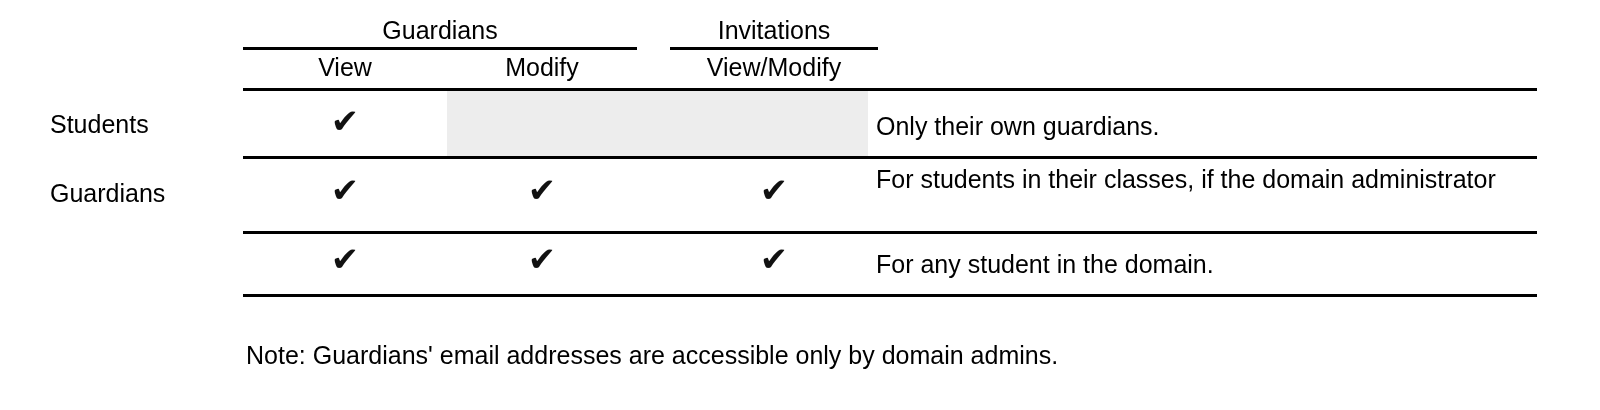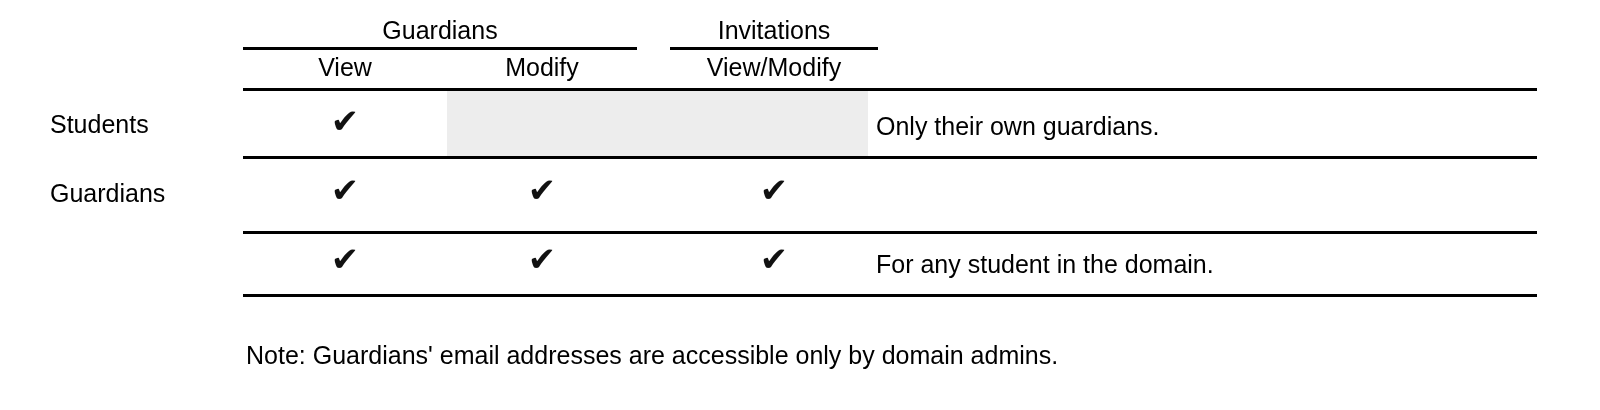--- a/index.html
+++ b/index.html
@@ -191,20 +191,21 @@
     <div class="check check-row-0 col-3"></div>
     <div class="desc desc-0">
       <span class="desc-line">Only their own guardians.</span>
     </div>
 
     <div class="row-label row-label-1">Guardians</div>
     <div class="check check-row-1 col-1">✔</div>
     <div class="check check-row-1 col-2">✔</div>
     <div class="check check-row-1 col-3">✔</div>
     <div class="desc desc-1">
+      <span class="desc-line">For students in their classes, if the domain administrator</span>
     </div>
 
     <div class="check check-row-2 col-1">✔</div>
     <div class="check check-row-2 col-2">✔</div>
     <div class="check check-row-2 col-3">✔</div>
     <div class="desc desc-2">
       <span class="desc-line">For any student in the domain.</span>
     </div>
 
     <div class="note">Note: Guardians' email addresses are accessible only by domain admins.</div>

